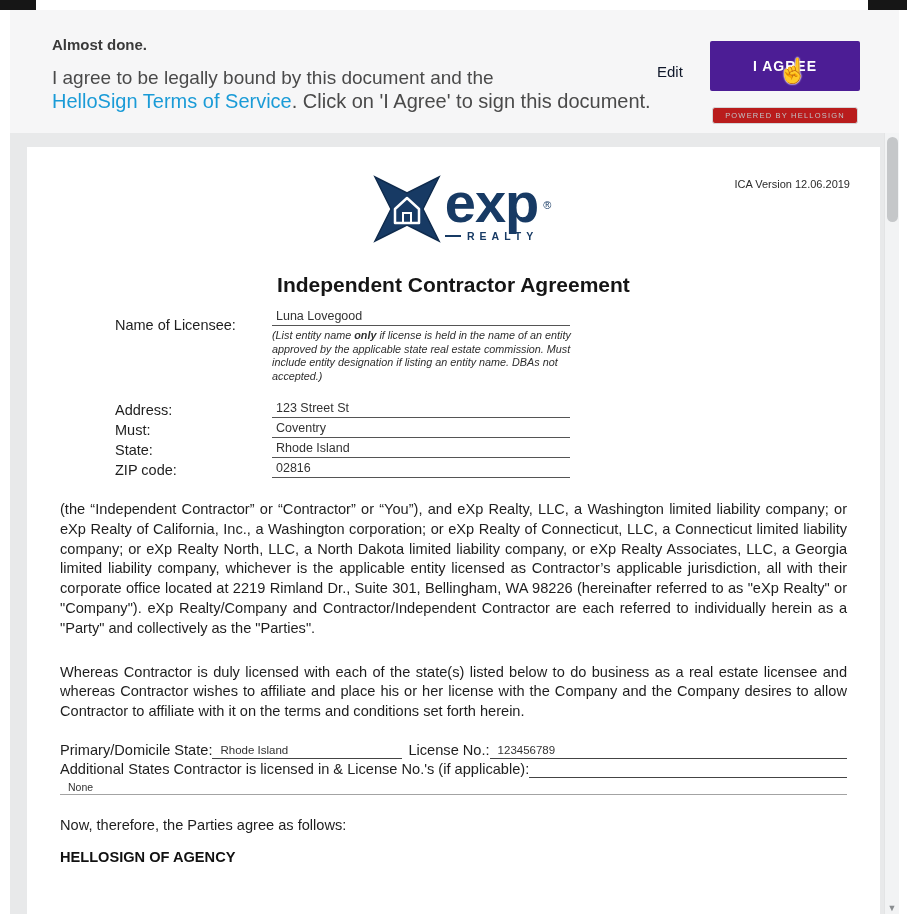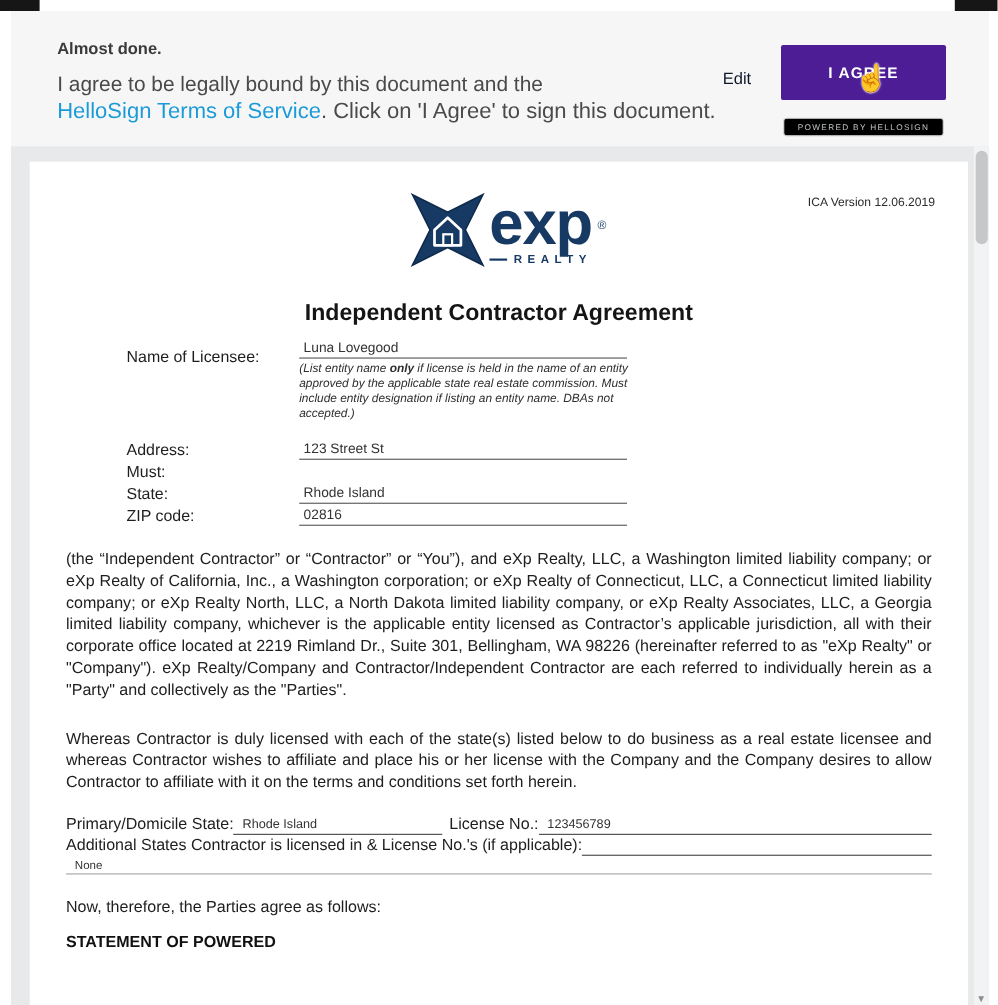--- a/index.html
+++ b/index.html
@@ -26,21 +26,21 @@
   .tos-link { color:#1a9bd7; cursor:pointer; text-decoration:none; }
   .edit-label { position:absolute; left:647px; top:53px; font-size:15px; color:#0f172a; cursor:pointer; }
   .agree-btn {
     position:absolute; left:700px; top:31px; width:150px; height:50px;
     background:#4c1d95; border:none; border-radius:2px;
     color:#ffffff; font-size:14px; font-weight:bold; letter-spacing:1px;
     font-family:"Liberation Sans", sans-serif; cursor:pointer;
   }
   .powered-badge {
     position:absolute; left:702px; top:97px; width:146px; height:17px;
-    border:1px solid #d4d6d8; border-radius:3px; background:#000000;
+    border:1px solid #d4d6d8; border-radius:3px; background:#b91c1c;
     color:#c0c4c7; font-size:7.5px; letter-spacing:1.2px;
     text-align:center; line-height:15px; text-transform:uppercase;
   }
   .cursor-hand {
     position:absolute; left:778px; top:57px; font-size:24px; color:#111;
     text-shadow:0 0 2px #fff, 0 0 2px #fff; z-index:9; pointer-events:none;
   }
 
   
   .doc-area {
@@ -173,20 +173,21 @@
           </div>
         </div>
       </div>
 
       <div class="frow addr">
         <div class="flabel">Address:</div>
         <div class="fval">123 Street St</div>
       </div>
       <div class="frow compact">
         <div class="flabel">Must:</div>
+        <div class="fval">Coventry</div>
       </div>
       <div class="frow compact">
         <div class="flabel">State:</div>
         <div class="fval">Rhode Island</div>
       </div>
       <div class="frow compact">
         <div class="flabel">ZIP code:</div>
         <div class="fval">02816</div>
       </div>
     </div>
@@ -206,21 +207,21 @@
       <span class="lic-lbl">Additional States Contractor is licensed in &amp; License No.'s (if applicable):</span>
       <span class="lic-fill grow"></span>
     </div>
 
     <div class="none-row">
       <span>None</span>
     </div>
 
     <p class="closing">Now, therefore, the Parties agree as follows:</p>
 
-    <div class="next-heading">STATEMENT OF POWERED</div>
+    <div class="next-heading">HELLOSIGN OF AGENCY</div>
 
   </div>
 
   <div class="scrollbar">
     <div class="scroll-thumb"></div>
     <div class="scroll-arrow">▼</div>
   </div>
 </div>
 
 </body></html>

